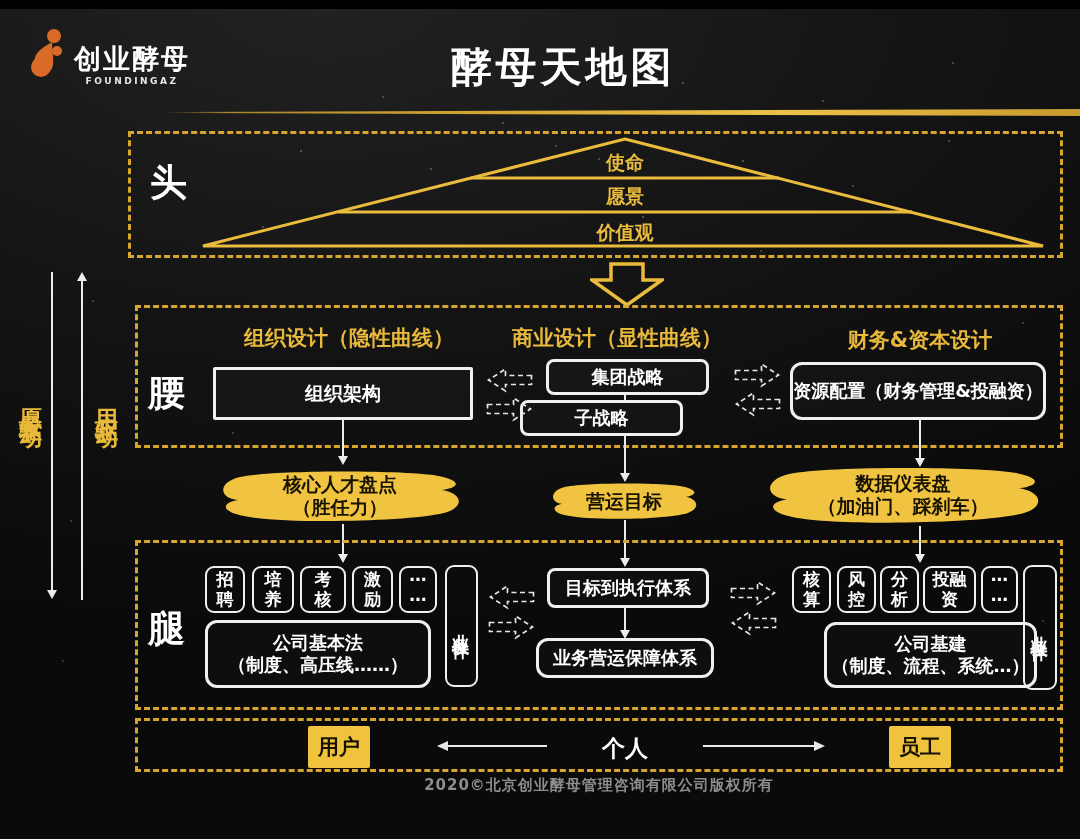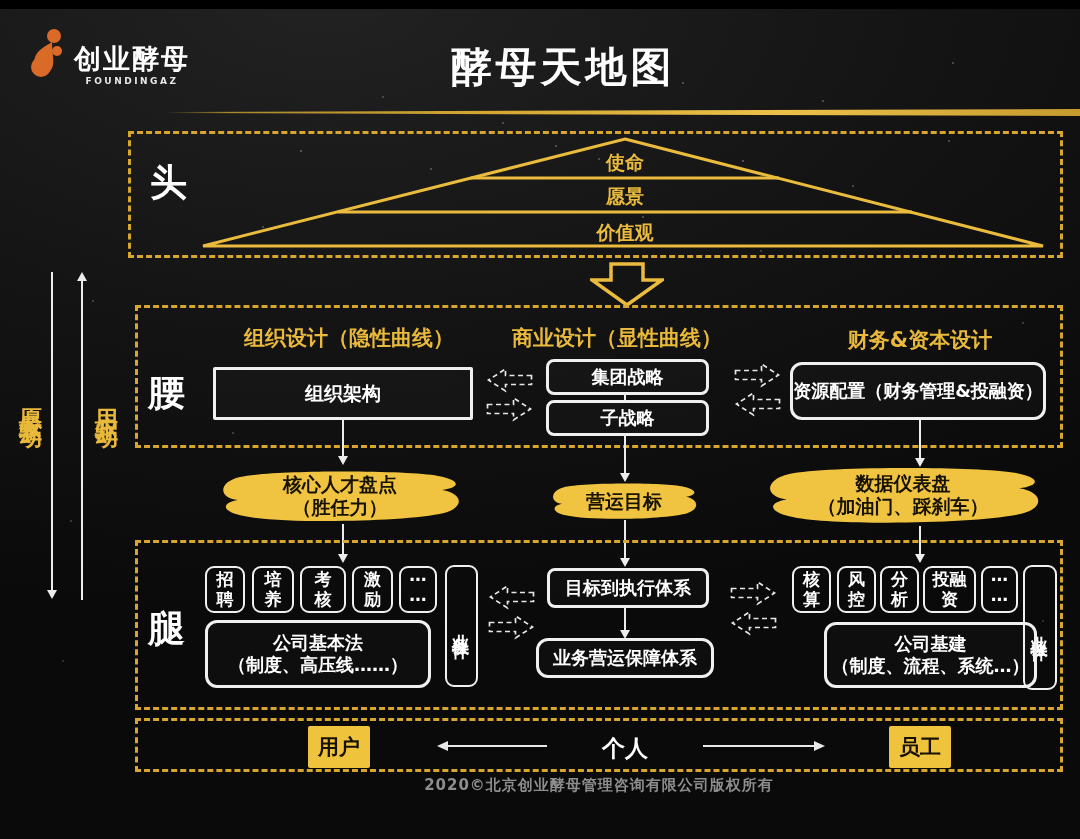--- a/index.html
+++ b/index.html
@@ -133,21 +133,21 @@
 
   <div class="dashed-box" style="left:135px;top:305px;width:928px;height:143px;"></div>
   <div class="sec-label" style="left:148px;top:368px;">腰</div>
 
   <div class="col-header" style="left:343px;top:324px;margin-left:6px;">组织设计（隐性曲线）</div>
   <div class="col-header" style="left:617px;top:324px;">商业设计（显性曲线）</div>
   <div class="col-header" style="left:920px;top:326px;">财务&amp;资本设计</div>
 
   <div class="wbox" style="left:213px;top:367px;width:260px;height:53px;font-size:19px;">组织架构</div>
   <div class="wbox" style="left:546px;top:359px;width:163px;height:36px;font-size:18px;border-radius:8px;">集团战略</div>
-  <div class="wbox" style="left:546px;top:400px;width:163px;height:36px;font-size:18px;border-radius:8px;">子战略</div>
+  <div class="wbox" style="left:520px;top:400px;width:163px;height:36px;font-size:18px;border-radius:8px;">子战略</div>
   <div class="wbox" style="left:790px;top:362px;width:256px;height:58px;font-size:18px;border-radius:12px;">资源配置（财务管理&amp;投融资）</div>
 
   <svg class="darrow flip" style="left:486px;top:367px;">
       <use href="#dasharrow"></use>
     </svg>
   <svg class="darrow" style="left:486px;top:396px;">
       <use href="#dasharrow"></use>
     </svg>
   <svg class="darrow" style="left:734px;top:362px;">
       <use href="#dasharrow"></use>

